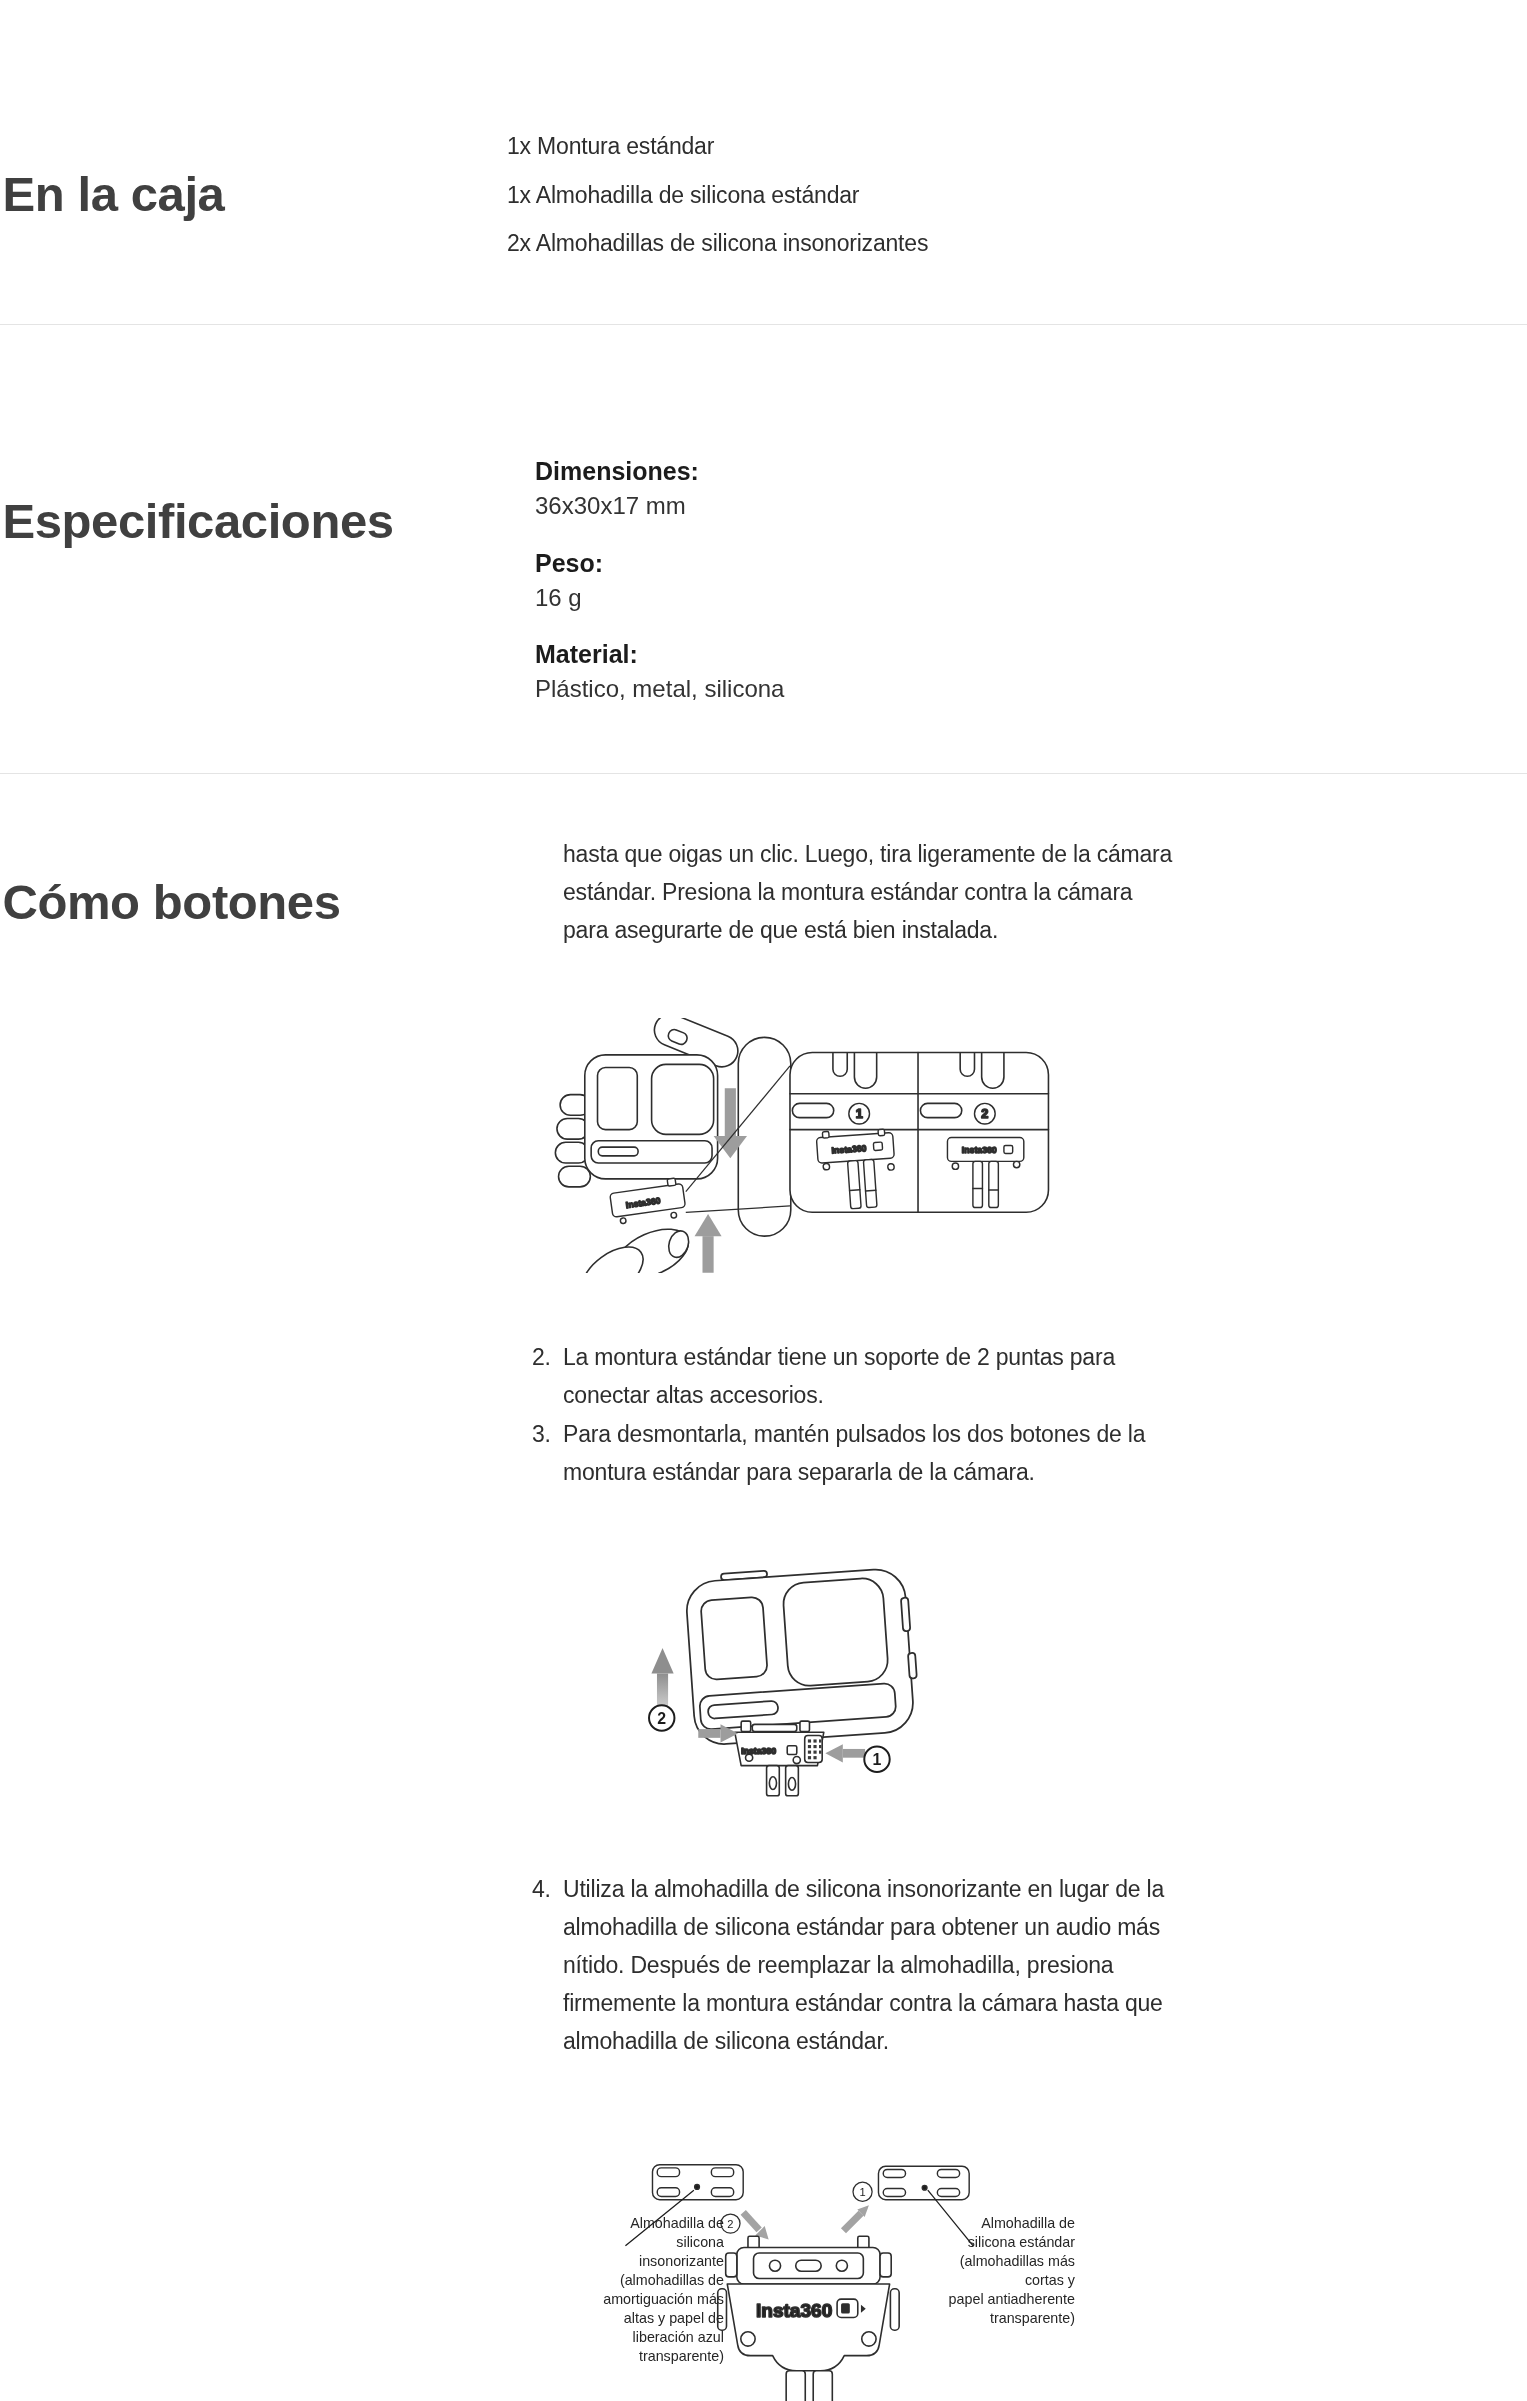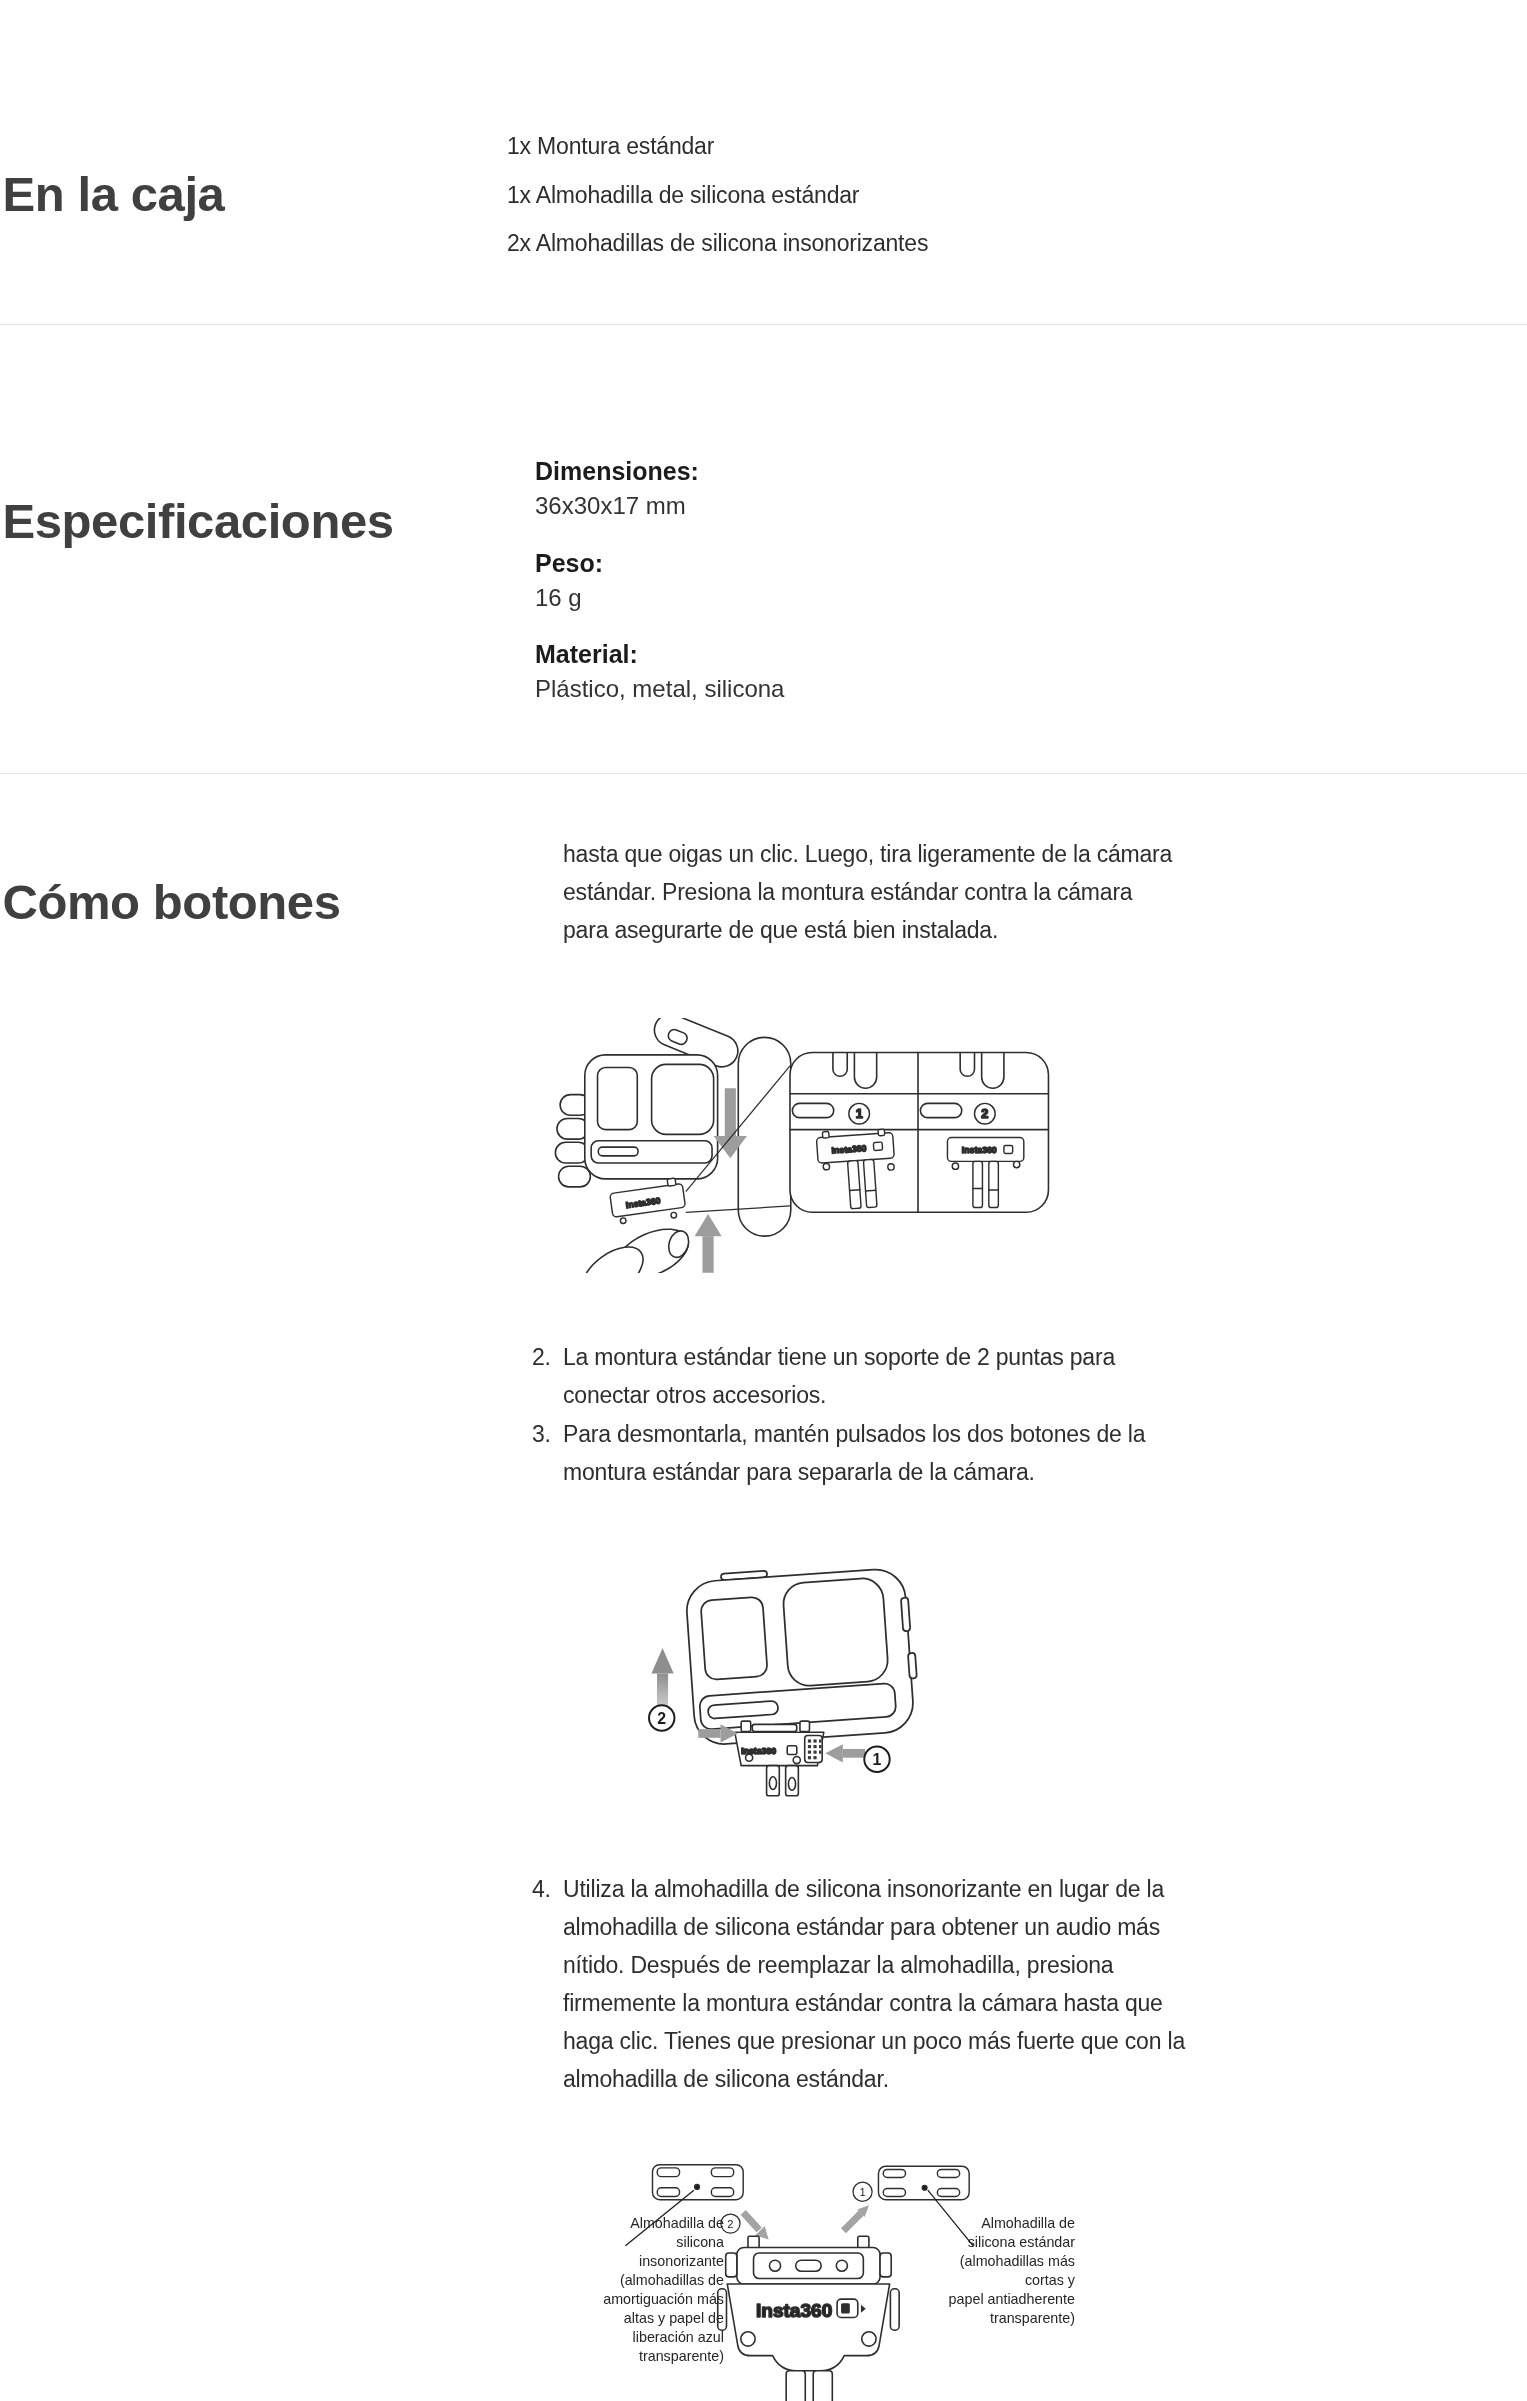--- a/index.html
+++ b/index.html
@@ -146,21 +146,21 @@
         <line x1="533" y1="214" x2="545" y2="214"></line>
         <line x1="553" y1="216" x2="565" y2="216"></line>
         <rect x="572" y="160" width="11" height="10" rx="2"></rect>
         <text x="541" y="170" font-size="11" font-weight="bold" text-anchor="middle">Insta360</text>
       </g>
     </g>
   </svg>
 
   <div class="step" style="top:1338px">
     <div class="sline first"><span class="snum">2.</span><span>La montura estándar tiene un soporte de 2 puntas para</span></div>
-    <div class="sline">conectar otros accesorios.</div>
+    <div class="sline">conectar altas accesorios.</div>
   </div>
 
   <div class="step" style="top:1415px">
     <div class="sline first"><span class="snum">3.</span><span>Para desmontarla, mantén pulsados los dos botones de la</span></div>
     <div class="sline">montura estándar para separarla de la cámara.</div>
   </div>
 
   <svg class="diagram" style="left:625px; top:1548px" width="334" height="278" viewBox="0 0 420 350">
     <defs>
       <linearGradient id="gradUp" x1="0" y1="0" x2="0" y2="1">
@@ -222,21 +222,20 @@
     </g>
     <circle cx="317" cy="266" r="16" fill="#fff" stroke="#1d1d1d" stroke-width="2.5"></circle>
     <text x="317" y="273" font-size="20" font-weight="bold" text-anchor="middle">1</text>
   </svg>
 
   <div class="step" style="top:1870px">
     <div class="sline first"><span class="snum">4.</span><span>Utiliza la almohadilla de silicona insonorizante en lugar de la</span></div>
     <div class="sline">almohadilla de silicona estándar para obtener un audio más</div>
     <div class="sline">nítido. Después de reemplazar la almohadilla, presiona</div>
     <div class="sline">firmemente la montura estándar contra la cámara hasta que</div>
-    <div class="sline">haga clic. Tienes que presionar un poco más fuerte que con la</div>
     <div class="sline">almohadilla de silicona estándar.</div>
   </div>
 
   <svg class="diagram" style="left:557px; top:2147px" width="557" height="255" viewBox="0 0 700 320">
     <g class="lineart" stroke-width="1.8">
       <rect x="120" y="22" width="114" height="44" rx="9"></rect>
       <rect x="126" y="26" width="28" height="11" rx="5"></rect>
       <rect x="194" y="26" width="28" height="11" rx="5"></rect>
       <rect x="126" y="51" width="28" height="11" rx="5"></rect>
       <rect x="194" y="51" width="28" height="11" rx="5"></rect>

